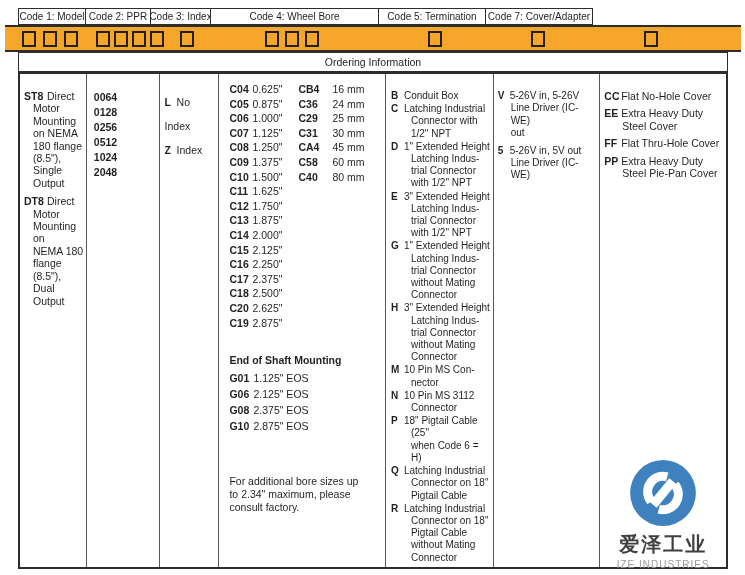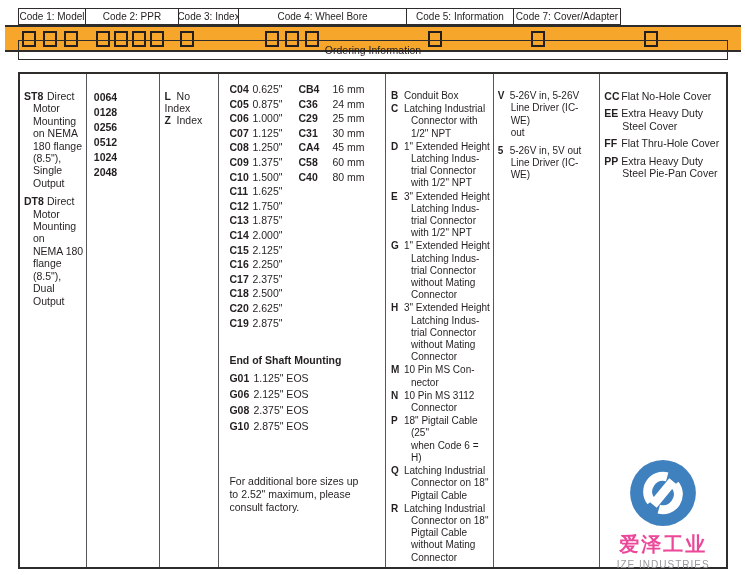--- a/index.html
+++ b/index.html
@@ -9,35 +9,35 @@
     font-family:"Liberation Sans", sans-serif; color:#231f20; overflow:hidden;
   }
   
   .code-headers { position:absolute; left:18px; top:8px; height:17px; display:flex; }
   .hcell {
     border:1px solid #2e2d2c; margin-left:-1px; background:#fff;
     display:flex; align-items:center; justify-content:center;
     font-size:10px; white-space:nowrap; color:#231f20;
   }
   .hcell:nth-of-type(1){ width:68px; margin-left:0; }
-  .hcell:nth-of-type(2){ width:94px;text-align:center; }
+  .hcell:nth-of-type(2){ width:66px;text-align:center; }
   .hcell:nth-of-type(3){ width:61px; }
   .hcell:nth-of-type(4){ width:169px; }
   .hcell:nth-of-type(5){ width:108px; }
   .hcell:nth-of-type(6){ width:108px; }
   .hcell:nth-of-type(7){ width:115px; }
   
   .band {
     position:absolute; left:5px; top:25px; width:736px; height:27px;
     border-top:2px solid #2e2d2c; border-bottom:2px solid #2e2d2c;
   }
   .obox { position:absolute; top:4px; width:14px; height:16px; border:2px solid #231f20; }
   
   .ordering {
-    position:absolute; left:18px; top:40px; width:710px; height:20px;
+    position:absolute; left:18px; top:52px; width:710px; height:20px;
     border:1px solid #2e2d2c; display:flex; align-items:center; justify-content:center;
     font-size:10.5px;
   }
   
   .body {
     position:absolute; left:18px; top:72px; width:710px; height:497px;
     border:2px solid #2e2d2c; display:flex; font-size:10.5px;
   }
   .col { border-right:1px solid #55565a; position:relative; padding-top:16px; }
   .col:last-child { border-right:none; }
@@ -46,42 +46,42 @@
   .col3 { width:60px; padding-left:5px; }
   .col4 { width:167px; }
   .col5 { width:108px; padding-left:5px; padding-right:2px; font-size:10px; }
   .col6 { width:107px; padding-left:4px; padding-right:2px; font-size:10px; }
   .col7 { width:126px; padding-left:4px; padding-right:2px; }
   .cd { font-weight:bold; display:inline-block; }
   
   .itm { white-space:pre-line; line-height:12.4px; }
   .col1 .itm { padding-left:9px; text-indent:-9px; margin-bottom:6px; }
   .col1 .cd { width:23px; text-indent:0; }
-  .col3 .itm { line-height:12px; }
+  .col3 .itm { line-height:24px; }
   .col3 .cd { width:12px; }
   .col5 .itm { padding-left:20px; text-indent:-20px; margin-bottom:1px; line-height:12.2px; }
   .col5 .cd { width:13px; text-indent:0; }
   .col6 .itm { padding-left:13px; text-indent:-13px; margin-bottom:5px; }
   .col6 .cd { width:12px; text-indent:0; }
   .col7 .itm { padding-left:18px; text-indent:-18px; margin-bottom:5px; }
   .col7 .cd { width:17px; text-indent:0; }
   
   .ppr-row { font-weight:bold; line-height:15px; }
   
   .bore-inch { position:absolute; left:10px; top:8px; line-height:14.6px; white-space:nowrap; }
   .bore-mm   { position:absolute; left:79px; top:8px; line-height:14.6px; white-space:nowrap; }
   .bore-inch .cd { width:23px; }
   .bore-mm .cd { width:34px; }
   .eos { position:absolute; left:10px; top:278px; line-height:16px; white-space:nowrap; }
   .eos-title { font-weight:bold; margin-bottom:2px; }
   .eos .cd { width:24px; }
   .bore-note { position:absolute; left:10px; top:401px; width:152px; line-height:13px; white-space:pre-line; }
   
   .logo { position:absolute; left:0; right:0; top:384px; text-align:center; }
-  .logo-cn { font-size:20px; font-weight:bold; letter-spacing:2px; color:#ec4899; margin-top:1px; font-family:"DejaVu Sans","Liberation Sans",sans-serif; }
+  .logo-cn { font-size:20px; font-weight:bold; letter-spacing:2px; color:#404040; margin-top:1px; font-family:"DejaVu Sans","Liberation Sans",sans-serif; }
   .logo-en { font-size:10px; letter-spacing:1px; color:#97999c; margin-top:1px; }
 </style>
 </head>
 <body>
 
 <div class="page">
 
   <div class="code-headers">
 
   <div class="hcell">
@@ -90,21 +90,21 @@
       <div class="hcell">
         <span>Code 2: PPR</span>
       </div>
       <div class="hcell">
         <span>Code 3: Index</span>
       </div>
       <div class="hcell">
         <span>Code 4: Wheel Bore</span>
       </div>
       <div class="hcell">
-        <span>Code 5: Information</span>
+        <span>Code 5: Termination</span>
       </div>
       <div class="hcell">
         <span>Code 7: Cover/Adapter</span>
       </div>
     </div>
 
   <div class="band" id="band" style="background: rgb(245, 166, 43);">
       <div class="obox" style="left: 17px;"></div>
       <div class="obox" style="left: 38px;"></div>
       <div class="obox" style="left: 59px;"></div>
@@ -195,21 +195,21 @@
         <div class="eos-title">End of Shaft Mounting</div>
         <div>
 
         <div><span class="cd">G01</span><span>1.125" EOS</span></div>
             <div><span class="cd">G06</span><span>2.125" EOS</span></div>
             <div><span class="cd">G08</span><span>2.375" EOS</span></div>
             <div><span class="cd">G10</span><span>2.875" EOS</span></div>
           </div>
       </div>
       <div class="bore-note">For additional bore sizes up
-to 2.52" maximum, please
+to 2.34" maximum, please
 consult factory.</div>
     </div>
 
     <div class="col col5">
 
     <div class="itm"><span class="cd">B</span><span>Conduit Box</span></div>
         <div class="itm"><span class="cd">C</span><span>Latching Industrial
 Connector with
 1/2" NPT</span></div>
         <div class="itm"><span class="cd">D</span><span>1" Extended Height

